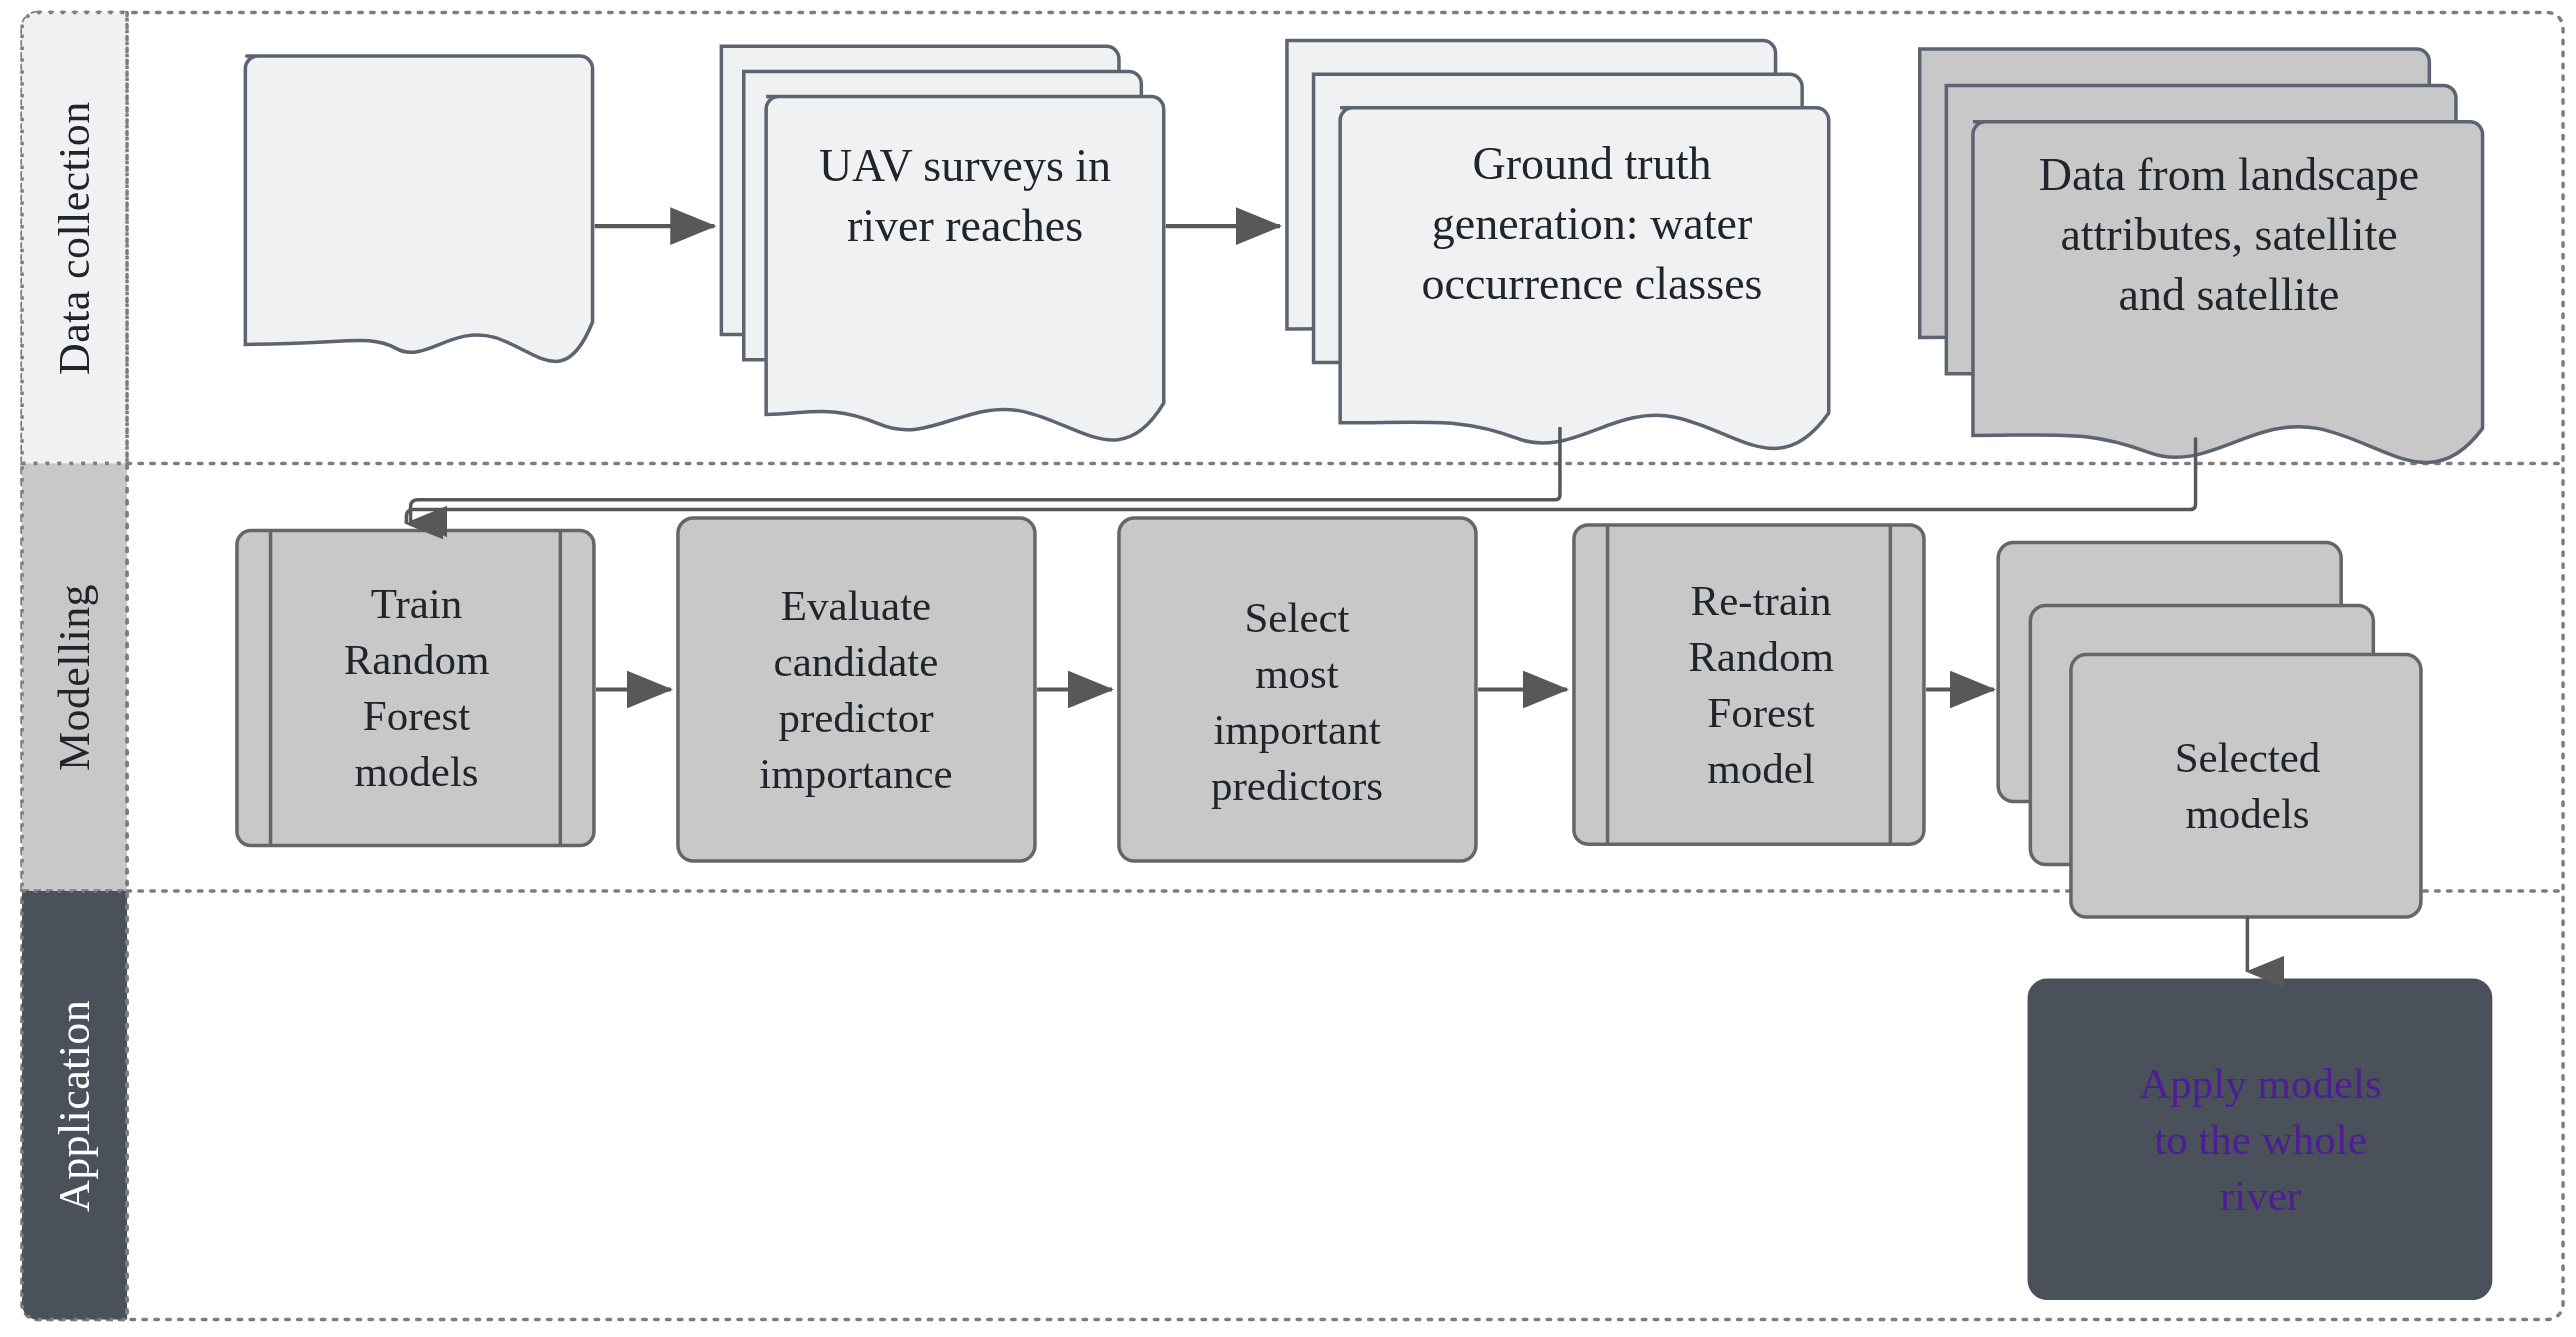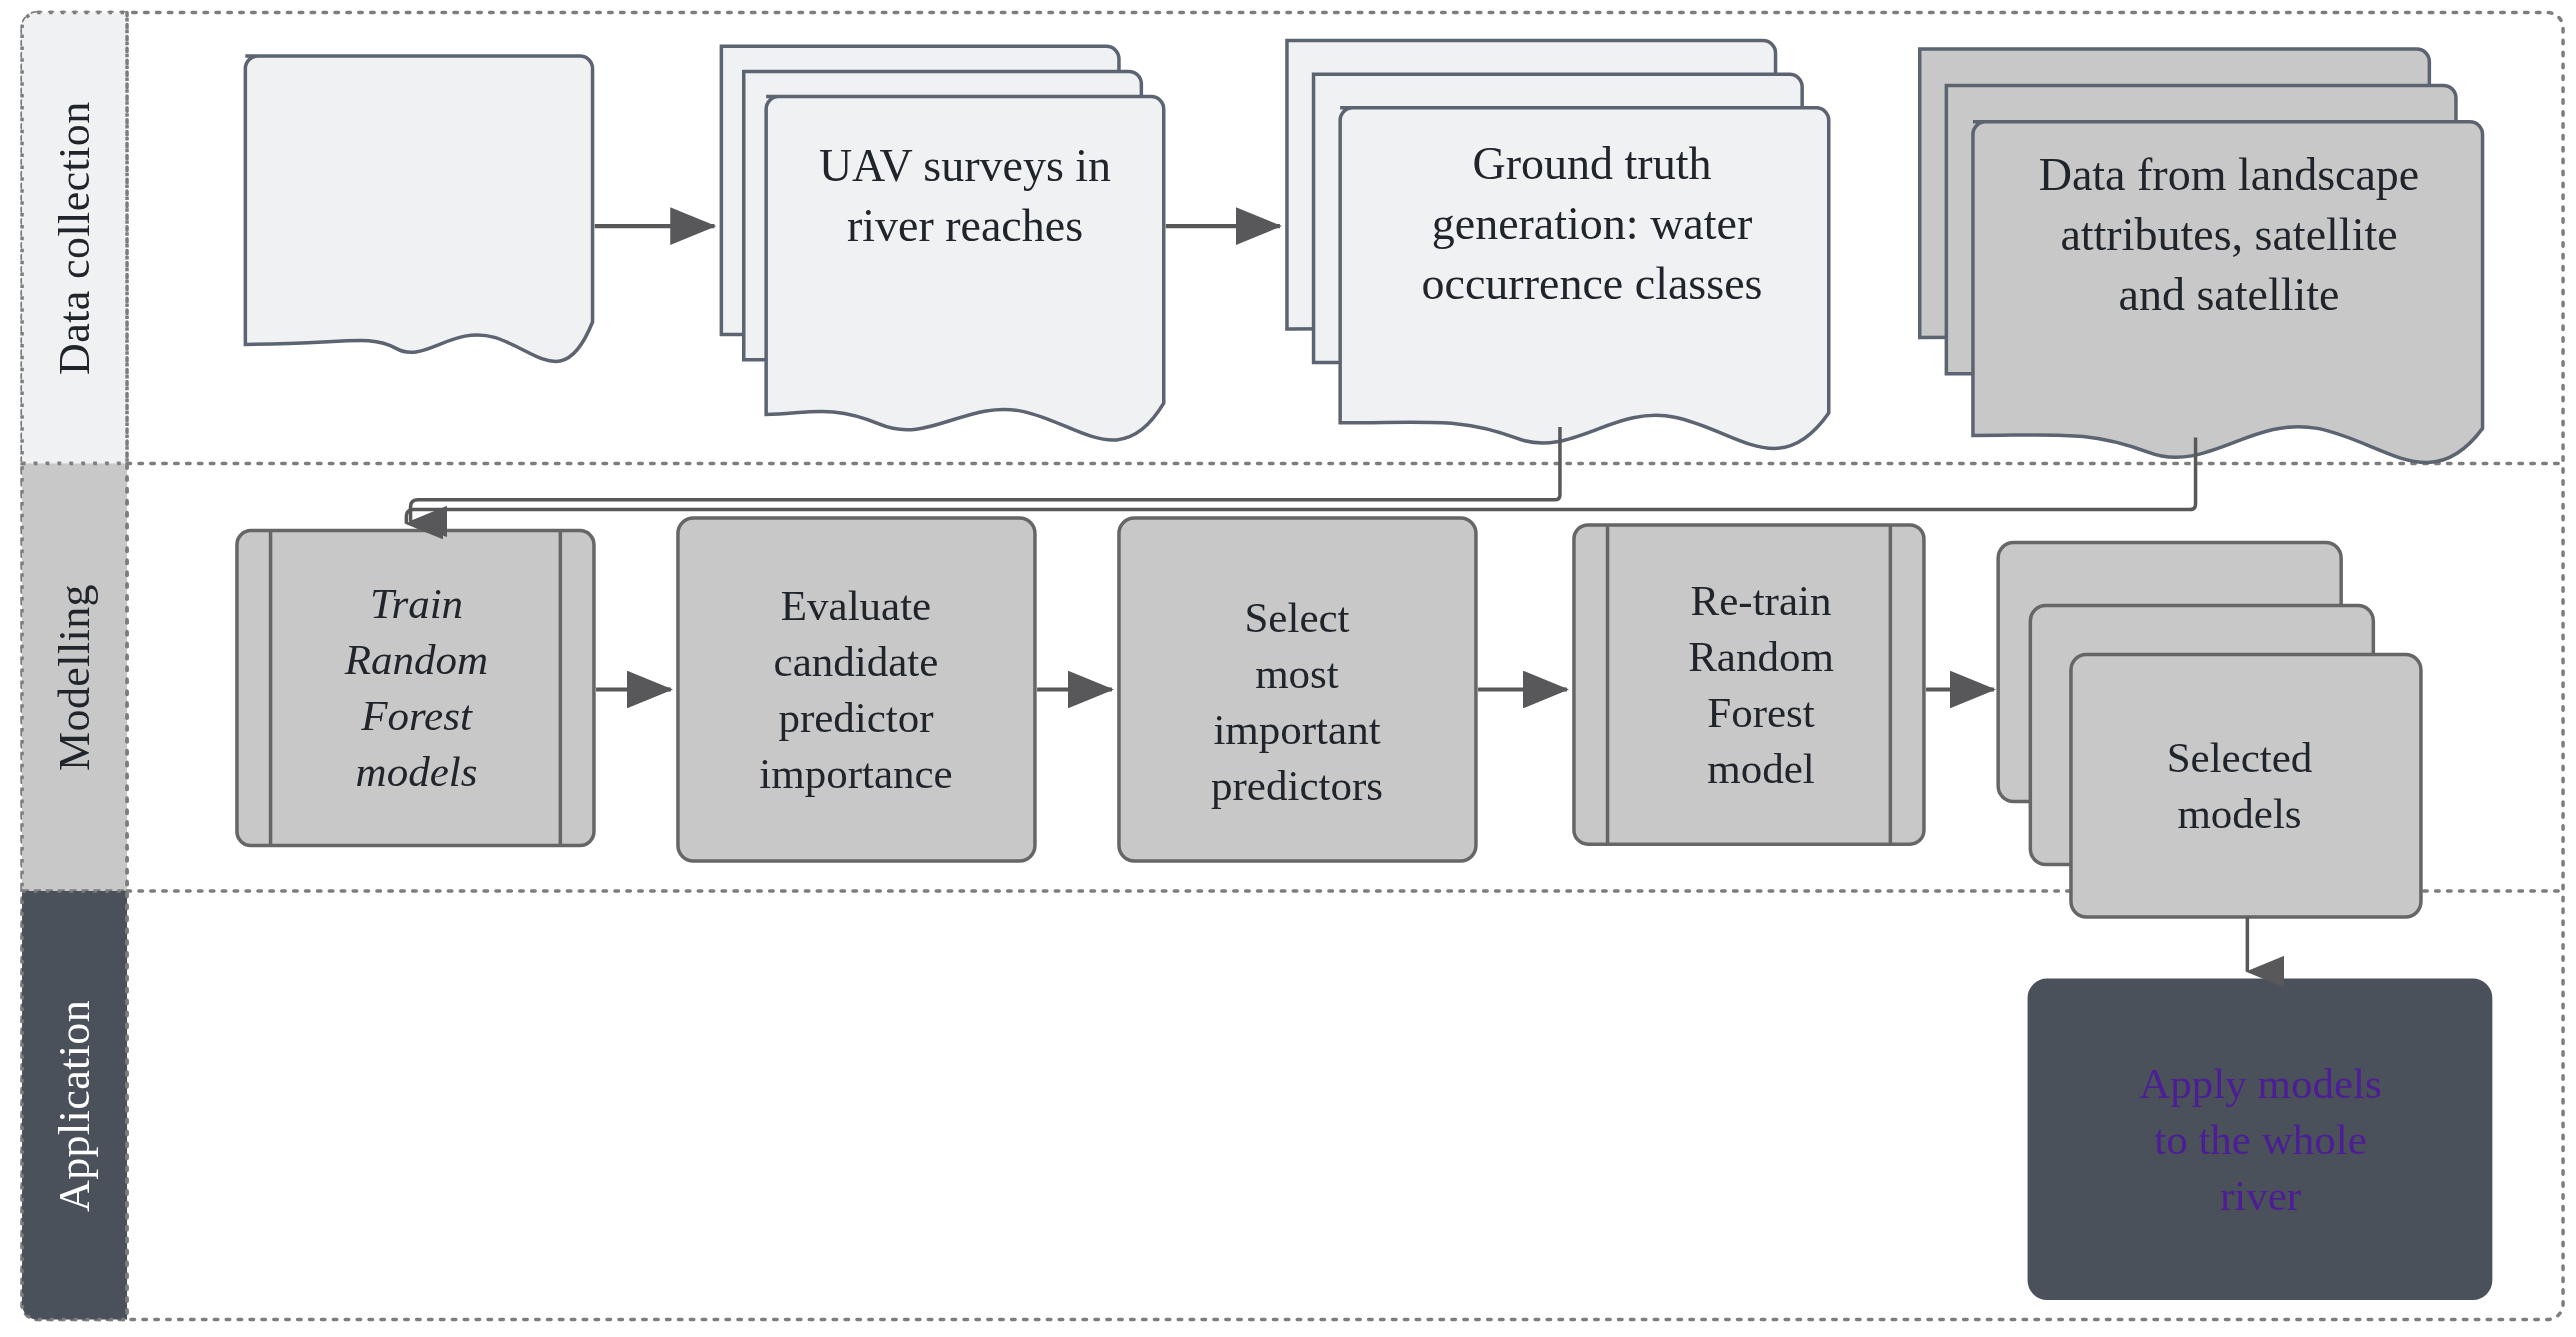--- a/index.html
+++ b/index.html
@@ -209,41 +209,41 @@
 river reaches</div>
 
   <div class="node-label" style="left:1342px; top:133px; width:500px; height:182px; font-size:46px;">Ground truth
 generation: water
 occurrence classes</div>
 
   <div class="node-label" style="left:1975px; top:144px; width:508px; height:182px; font-size:46px;">Data from landscape
 attributes, satellite
 and satellite</div>
 
-  <div class="node-label" style="left:273px; top:532px; width:287px; height:312px; font-size:43px;font-style:italic;">Train
+  <div class="node-label" style="left:273px; top:532px; width:287px; height:312px; font-size:43px;">Train
 Random
 Forest
 models</div>
 
   <div class="node-label" style="left:679px; top:520px; width:354px; height:340px; font-size:43px;">Evaluate
 candidate
 predictor
 importance</div>
 
   <div class="node-label" style="left:1120px; top:520px; width:354px; height:340px; font-size:43px;margin-top:12px;">Select
 most
 important
 predictors</div>
 
   <div class="node-label" style="left:1610px; top:527px; width:280px; height:316px; font-size:43px;padding-left:11px;">Re-train
 Random
 Forest
 model</div>
 
-  <div class="node-label" style="left:2073px; top:656px; width:333px; height:260px; font-size:43px;">Selected
+  <div class="node-label" style="left:2073px; top:656px; width:333px; height:260px; font-size:43px;padding-left:8px;">Selected
 models</div>
 
   <div class="node-label light" style="left:2031px; top:982px; width:459px; height:316px; font-size:43px;">Apply models
 to the whole
 river</div>
 
 </div>
 
 
 </body></html>

